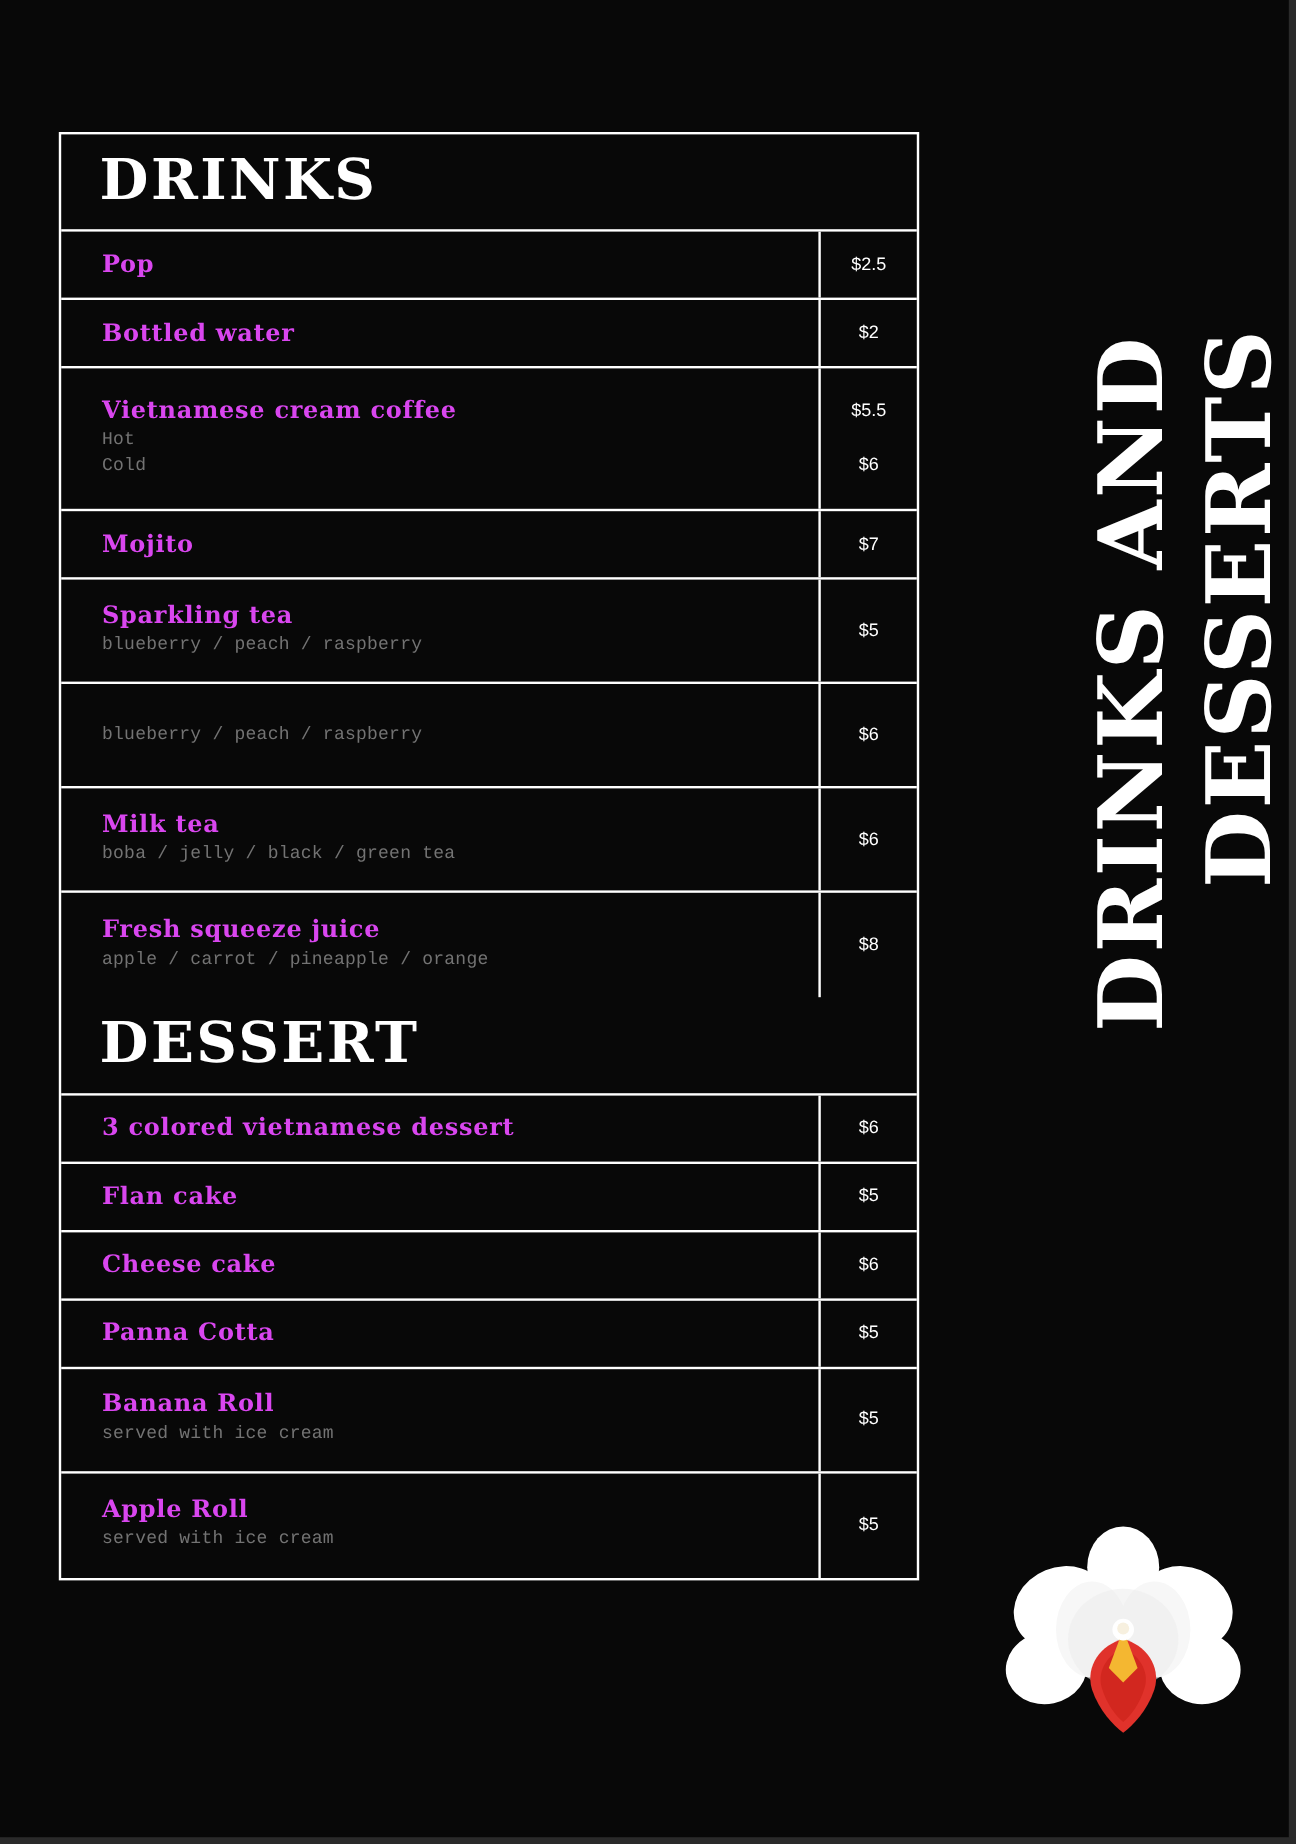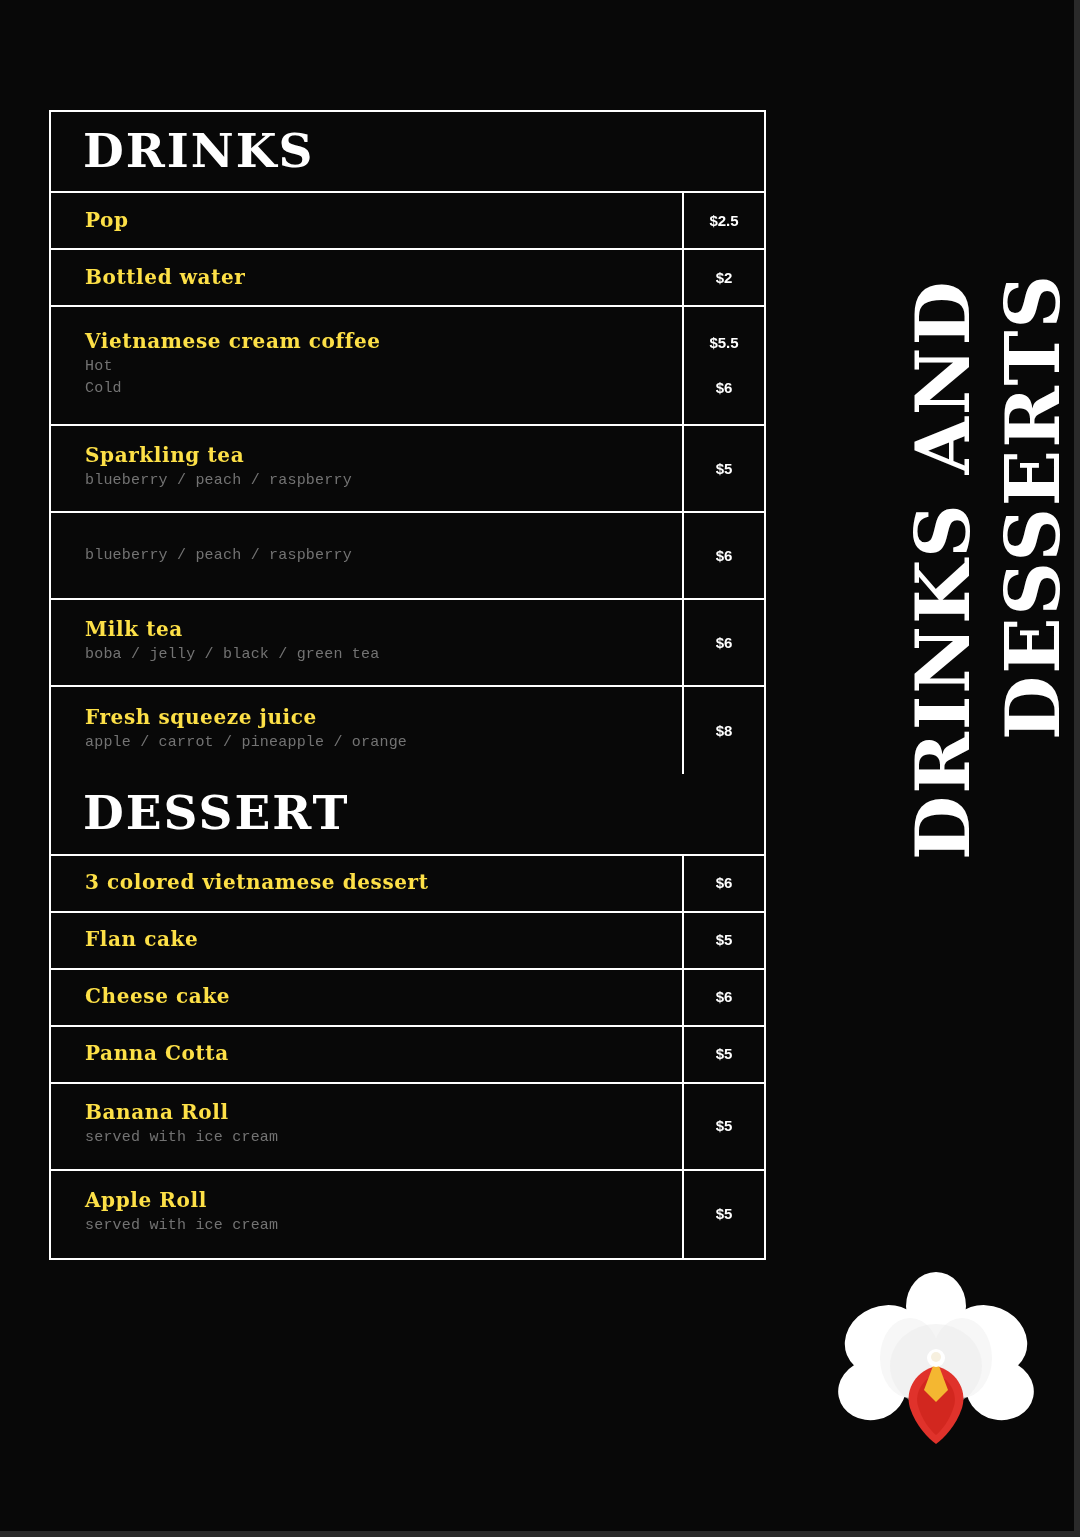--- a/index.html
+++ b/index.html
@@ -88,37 +88,36 @@
     justify-content: center;
     padding: 6px 4px;
   }
 
   .item-name {
     font-family: "DejaVu Serif", serif;
     font-weight: bold;
     font-size: 20px;
     letter-spacing: 0.6px;
     line-height: 1.2;
-    color: #fde047;
+    color: #d946ef;
   }
   .item-desc {
     font-family: Liberation Mono, monospace;
     font-size: 15px;
     letter-spacing: 0.2px;
     line-height: 1.5;
     color: #737373;
     margin-top: 3px;
   }
   .price {
     font-family: "Liberation Sans", sans-serif;
     font-size: 15px;
     line-height: 1.9;
     color: #ffffff;
     text-align: center;
-    font-weight: bold;
   }
 
   
   .row.two-price .prices { gap: 16px; }
 
   
   .vtitle-wrap {
     position: absolute;
     left: 800px;
     top: 100px;
@@ -192,20 +191,28 @@
         <div class="names">
           <div class="item-name">Vietnamese cream coffee</div>
           <div class="item-desc"><span>Hot</span><br><span>Cold</span></div>
         </div>
         <div class="prices">
           <div class="price">$5.5</div>
           <div class="price">$6</div>
         </div>
       </div>
 
+      <div class="row">
+        <div class="names">
+          <div class="item-name">Mojito</div>
+        </div>
+        <div class="prices">
+          <div class="price">$7</div>
+        </div>
+      </div>
 
       <div class="row" style="min-height:87px">
         <div class="names">
           <div class="item-name">Sparkling tea</div>
           <div class="item-desc">blueberry / peach / raspberry</div>
         </div>
         <div class="prices">
           <div class="price">$5</div>
         </div>
       </div>

